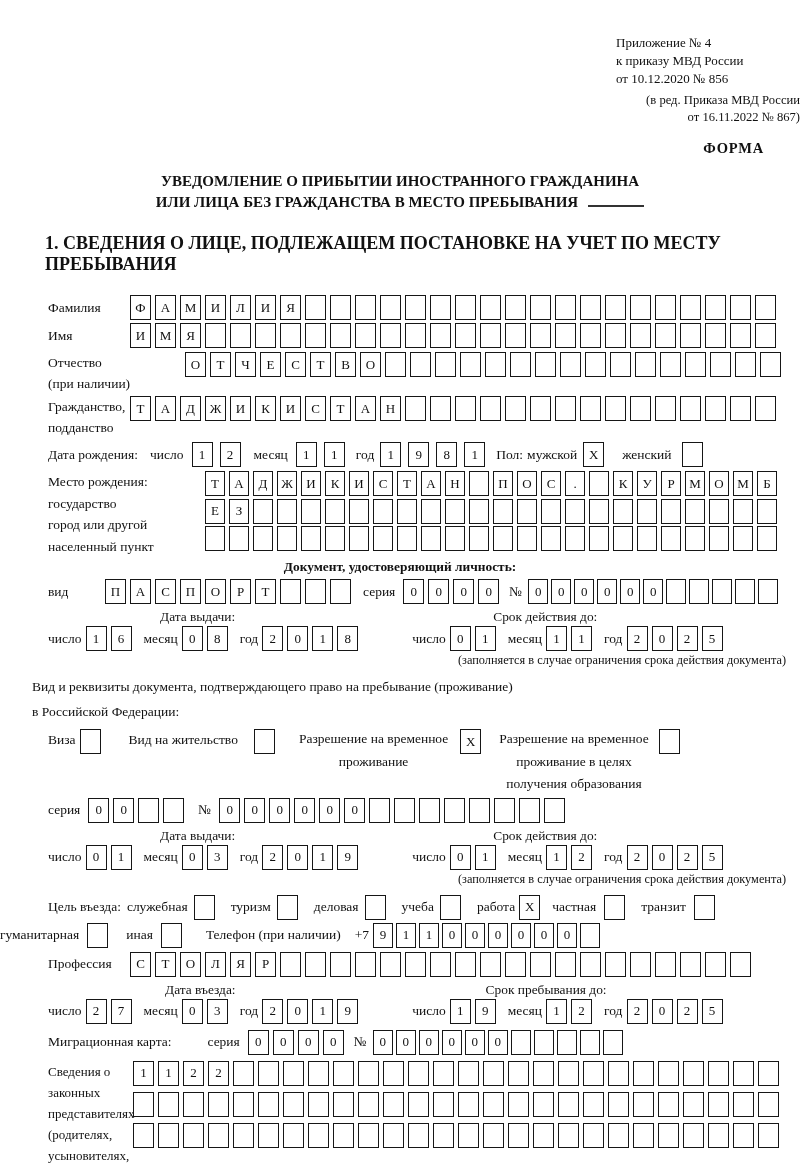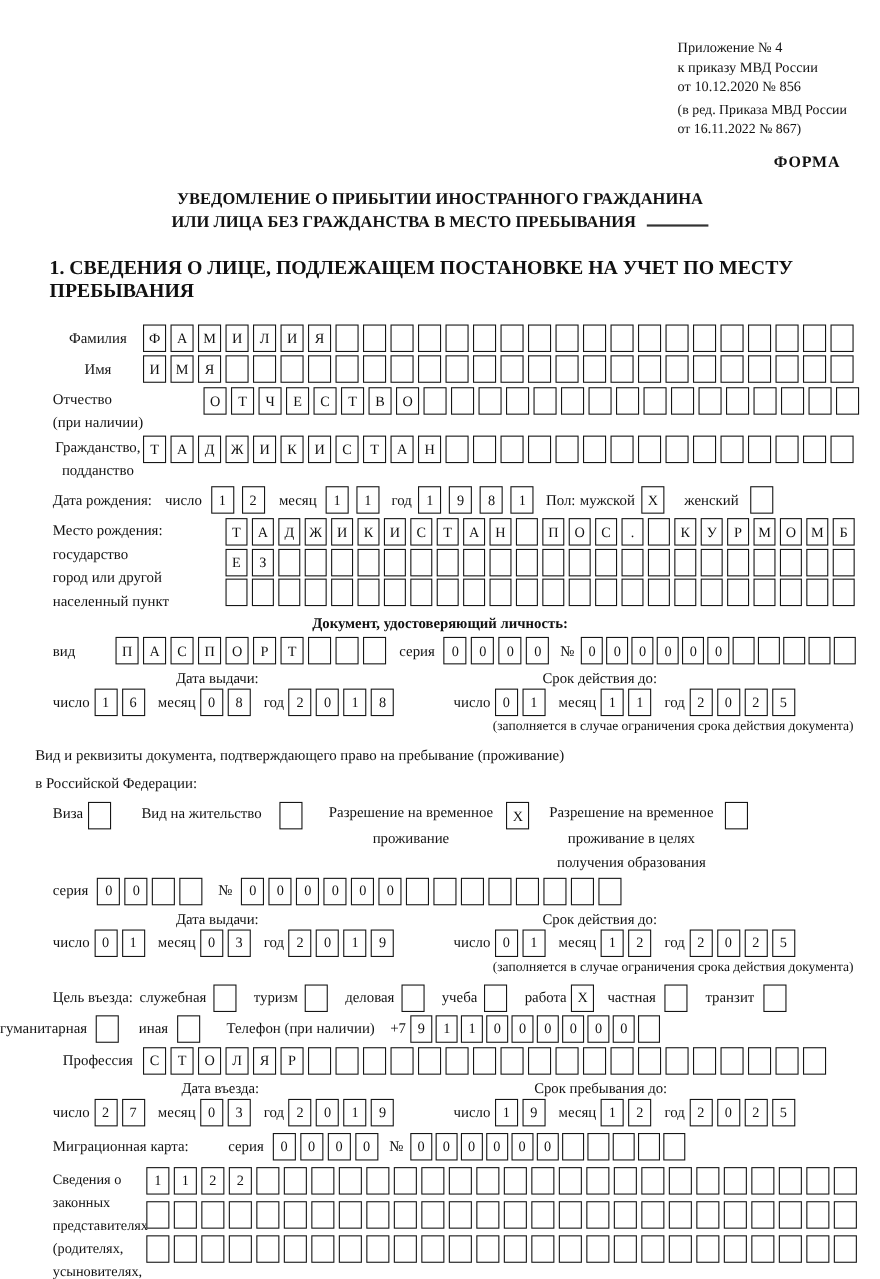--- a/index.html
+++ b/index.html
@@ -2,52 +2,52 @@
 <html><head>
 <meta charset="utf-8">
 <style>
   html,body{margin:0;padding:0;background:#fff;}
   .page{
     position:relative;width:800px;height:1163px;margin:0 auto;box-sizing:border-box;
     padding-top:34px;background:#fff;color:#111;
     font-family:"Liberation Serif","DejaVu Serif",serif;font-size:13.5px;overflow:hidden;
   }
   .appendix{margin-left:616px;line-height:18px;font-size:13px;}
-  .edition{margin-top:4px;line-height:17px;font-size:12.6px;}
+  .edition{margin-top:4px;line-height:17px;font-size:12.6px;text-align:right;}
   .forma{margin-top:14px;text-align:right;padding-right:36px;font-weight:bold;font-size:14.5px;letter-spacing:.8px;}
   .title{margin-top:14px;text-align:center;font-weight:bold;font-size:15px;line-height:21px;}
   .title-underline{display:inline-block;width:56px;border-bottom:2px solid #333;margin-left:10px;height:12px;}
   .section-heading{margin:20px 0 0 45px;font-weight:bold;font-size:18px;}
   .row{display:flex;align-items:center;}
   .row.top{align-items:flex-start;}
   .pl{padding-left:48px;}
   .lbl{font-size:13.5px;white-space:nowrap;flex:none;}
   .lblcol{flex:none;}
   .lblcol div{white-space:nowrap;}
-  .w82{width:82px;text-align:center;}
+  .w82{width:82px;}
   .w57{width:57px;}
   .w137{width:137px;}
   .w157{width:157px;line-height:21.5px;}
   .cells{display:flex;flex:none;}
   .cell{
     flex:none;width:21px;height:25px;box-sizing:border-box;border:1.6px solid #161616;
     margin-right:4px;display:flex;align-items:center;justify-content:center;
     font-size:13px;background:#fff;
   }
   .cells.sm .cell{width:20px;margin-right:4px;}
   .cells.xs .cell{width:20px;margin-right:3px;}
   .cells.gap .cell{margin-right:7px;}
   .mt1{margin-top:1px;}.mt4{margin-top:4px;}
   .ml4{margin-left:4px;}.ml6{margin-left:6px;}.ml8{margin-left:8px;}.ml10{margin-left:10px;}
   .ml12{margin-left:12px;}.ml14{margin-left:14px;}.ml16{margin-left:16px;}.ml20{margin-left:20px;}
   .ml24{margin-left:24px;}.ml36{margin-left:36px;}.ml50{margin-left:50px;}
   .mr4{margin-right:4px;}.mr6{margin-right:6px;}.mr8{margin-right:8px;}.mr10{margin-right:10px;}.mr12{margin-right:12px;}
   .doc-heading{margin-top:2px;text-align:center;font-weight:bold;font-size:13.4px;}
   .date-heads{display:flex;margin-top:5px;font-size:13.4px;}
-  .note{margin-top:2px;text-align:right;padding-right:24px;font-size:12.3px;}
+  .note{margin-top:2px;text-align:right;padding-right:14px;font-size:12.3px;}
   .intro{padding-left:32px;line-height:24.5px;margin-top:7px;}
   .optml{flex:none;text-align:center;font-size:13.5px;line-height:22.5px;}
   .bp-rows > .cells{margin-bottom:2.5px;}
   .repr-right .cells{margin-bottom:6px;}
   .repr-note{padding-left:70px;font-size:12.4px;margin-top:4px;white-space:nowrap;}
   .dgroup{display:flex;align-items:center;flex:none;}
 </style>
 </head>
 <body>
 

